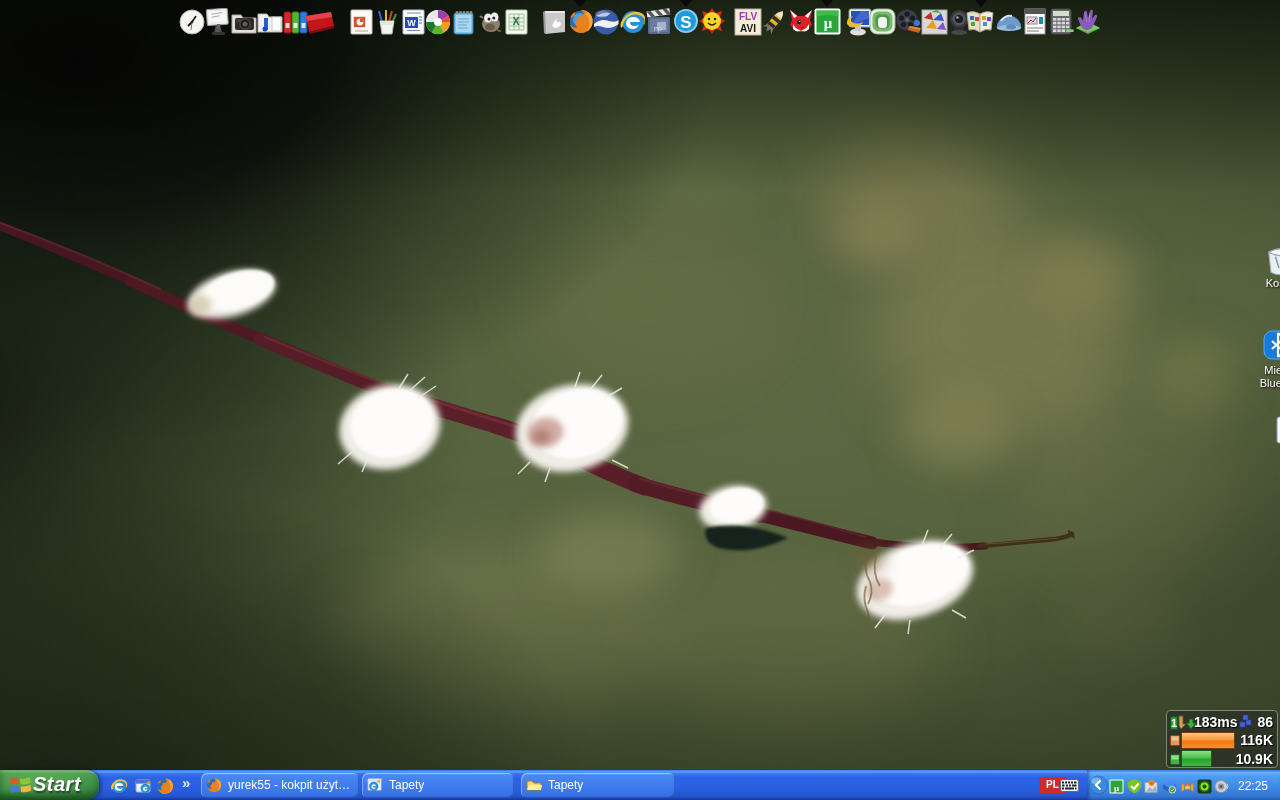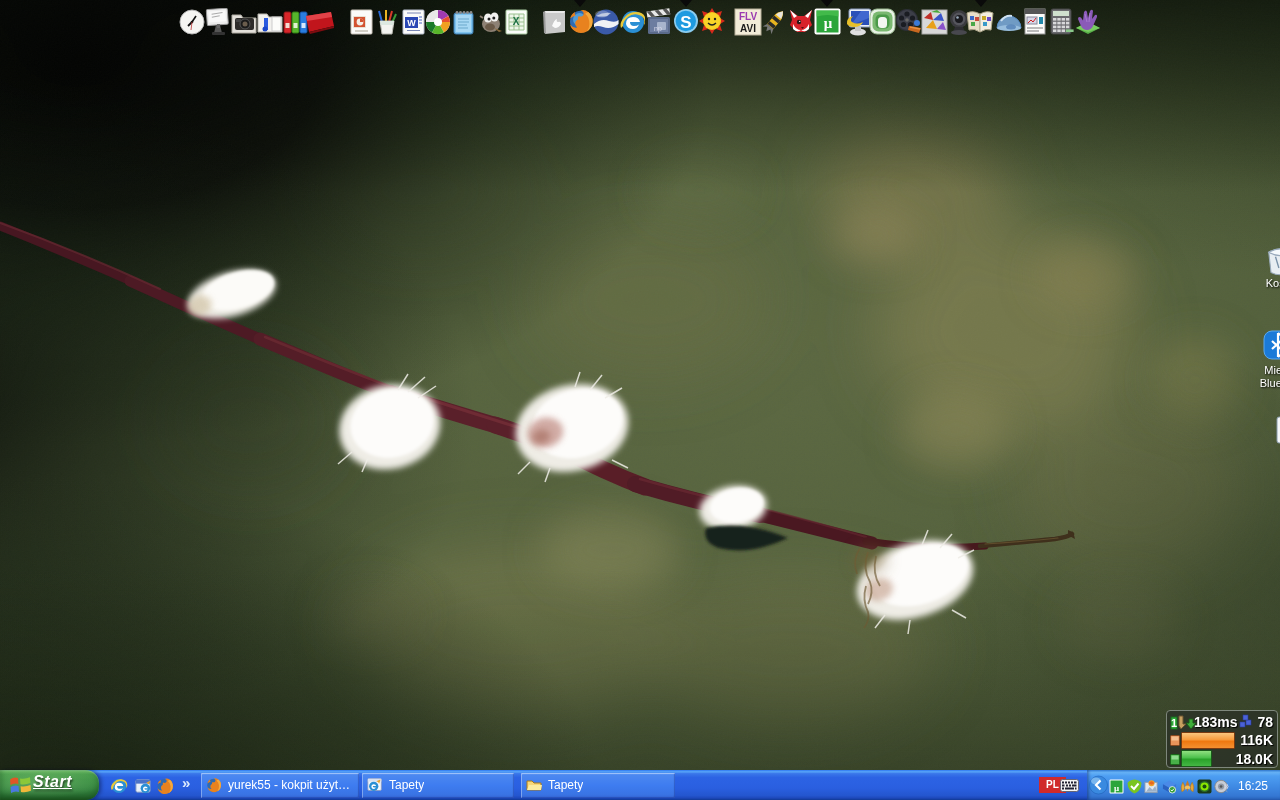--- a/index.html
+++ b/index.html
@@ -2,23 +2,23 @@
 <html><head>
 <meta charset="utf-8">
 <style>
 html,body{margin:0;padding:0;width:1280px;height:800px;overflow:hidden;background:#000;font-family:"Liberation Sans",sans-serif;}
 #wrap{position:relative;width:1280px;height:800px;overflow:hidden;}
 #wall{position:absolute;top:0;left:0;}
 .ico{position:absolute;top:8px;width:28px;height:28px;}
 .tri{position:absolute;top:0;width:0;height:0;border-left:6px solid transparent;border-right:6px solid transparent;border-top:7px solid #0a0a0a;}
 #taskbar{position:absolute;left:0;top:770px;width:1280px;height:30px;background:linear-gradient(to bottom,#2b66e8 0%,#3d8af5 2%,#58a5f8 6%,#3a77ea 12%,#2c63e4 25%,#2a5fe0 60%,#2456cf 85%,#1e49bc 93%,#1640a8 97%,#123a92 100%);}
 #startbtn{position:absolute;left:0;top:0;width:99px;height:30px;border-radius:0 13px 13px 0;background:radial-gradient(ellipse 90px 22px at 40px 13px,rgba(145,205,130,.45),rgba(145,205,130,0) 70%),linear-gradient(to bottom,#3f9947 0%,#67b763 5%,#4a9e4d 14%,#3d9245 32%,#358540 65%,#2d7537 88%,#256429 100%);box-shadow:inset 0 -4px 7px rgba(0,40,0,.4), inset 0 1px 1px rgba(255,255,255,.25), 2px 0 4px rgba(0,0,30,.45);}
-#startbtn .stxt{position:absolute;left:33px;top:3px;color:#fff;font-size:16px;font-weight:bold;font-style:italic;text-shadow:1px 2px 2px rgba(0,0,0,.55);letter-spacing:.5px;text-decoration:underline;}
+#startbtn .stxt{position:absolute;left:33px;top:3px;color:#fff;font-size:20px;font-weight:bold;font-style:italic;text-shadow:1px 2px 2px rgba(0,0,0,.55);letter-spacing:.5px;}
 .qlico{position:absolute;top:7px;width:18px;height:18px;}
-.taskbtn{position:absolute;top:3px;height:25px;border-radius:1px;background:linear-gradient(to bottom,#71a7f8 0%,#4c88f0 8%,#3e7cf0 50%,#3a74e4 85%,#3568d8 100%);box-shadow:inset 1px 1px 0 rgba(255,255,255,.35), inset -1px -1px 1px rgba(0,0,80,.25);color:#fff;font-size:12px;}
+.taskbtn{position:absolute;top:3px;height:25px;border-radius:6px;background:linear-gradient(to bottom,#71a7f8 0%,#4c88f0 8%,#3e7cf0 50%,#3a74e4 85%,#3568d8 100%);box-shadow:inset 1px 1px 0 rgba(255,255,255,.35), inset -1px -1px 1px rgba(0,0,80,.25);color:#fff;font-size:12px;}
 .taskbtn .tbico{position:absolute;left:5px;top:4px;width:16px;height:16px;}
 .taskbtn .tbtxt{position:absolute;left:27px;top:5px;white-space:nowrap;overflow:hidden;}
 #tray{position:absolute;left:1087px;top:0;width:193px;height:30px;background:linear-gradient(to bottom,#3a8de8 0%,#66b2f7 8%,#4d9ef2 20%,#3f8ae4 55%,#3578d4 85%,#2a66c0 100%);box-shadow:inset 2px 0 3px rgba(0,0,60,.35);}
 .trayico{position:absolute;top:9px;width:15px;height:15px;}
 #clock{position:absolute;left:1238px;top:9px;width:36px;color:#fff;font-size:12px;}
 .dlabel{position:absolute;color:#fff;font-size:11px;text-align:center;text-shadow:1px 1px 2px #000;line-height:13px;}
 #netmeter{position:absolute;left:1166px;top:710px;width:112px;height:58px;background:rgba(44,50,40,.8);border:1px solid #7e877c;border-radius:4px;box-sizing:border-box;}
 .nmtxt{position:absolute;color:#fff;font-weight:bold;font-size:14px;text-shadow:1px 1px 1px #000;}
 </style>
 </head>
@@ -526,33 +526,33 @@
         <path d="M6,11 L1,5 L4,5 L4,1 L8,1 L8,5 L11,5 Z" fill="#3fae3a" stroke="#1a5a18"></path>
       </svg>
 <div class="nmtxt" style="left:27px;top:3px">183ms</div>
 <svg style="position:absolute;left:72px;top:3px" width="14" height="15" viewBox="0 0 14 15">
         <g fill="#4a62d8" stroke="#2a3a9a" stroke-width=".6">
           <rect x="1" y="8" width="5" height="5"></rect>
           <rect x="7" y="6" width="5" height="5"></rect>
           <rect x="4" y="1" width="5" height="5"></rect>
         </g>
       </svg>
-<div class="nmtxt" style="right:4px;top:3px">78</div>
+<div class="nmtxt" style="right:4px;top:3px">86</div>
 <svg style="position:absolute;left:3px;top:24px" width="10" height="11" viewBox="0 0 10 11">
         <rect x="0.5" y="0.5" width="9" height="10" rx="1" fill="#e8945a" stroke="#8a4a20"></rect>
         <rect x="1.5" y="1.5" width="7" height="4" fill="#f4c090"></rect>
       </svg>
 <div style="position:absolute;left:14px;top:21px;width:52px;height:15px;background:linear-gradient(to bottom,#fbc67e 0%,#f89b3c 45%,#f07810 55%,#f49030 100%);border:1px solid #7a3a10;border-radius:1px"></div>
 <div class="nmtxt" style="right:4px;top:21px">116K</div>
 <svg style="position:absolute;left:3px;top:43px" width="10" height="11" viewBox="0 0 10 11">
         <rect x="0.5" y="0.5" width="9" height="10" rx="1" fill="#48b048" stroke="#1a6a1a"></rect>
         <rect x="1.5" y="1.5" width="7" height="4" fill="#90dc90"></rect>
       </svg>
 <div style="position:absolute;left:14px;top:39px;width:29px;height:15px;background:linear-gradient(to bottom,#90e080 0%,#4cc04c 45%,#2aa22a 55%,#44b844 100%);border:1px solid #1a5a1a;border-radius:1px"></div>
-<div class="nmtxt" style="right:4px;top:40px">18.0K</div>
+<div class="nmtxt" style="right:4px;top:40px">10.9K</div>
 </div>
 
 <div id="taskbar">
 <div id="startbtn">
 <svg style="position:absolute;left:9px;top:5px" width="23" height="20" viewBox="0 0 23 20">
           <g transform="rotate(-4 11 10)">
             <path d="M1.5,3.8 Q5,1.2 9.5,2.8 L9.5,8.8 Q5,7.2 1.5,9.4 Z" fill="#e05626"></path>
             <path d="M11.5,3.4 Q16,4.8 21.5,3 L21.5,8.8 Q16,10.6 11.5,9.2 Z" fill="#8ac83a"></path>
             <path d="M1.5,11.4 Q5,9.2 9.5,10.8 L9.5,16.8 Q5,15.2 1.5,17.4 Z" fill="#4a7ae0"></path>
             <path d="M11.5,11.2 Q16,12.6 21.5,10.8 L21.5,16.6 Q16,18.4 11.5,17 Z" fill="#f0b83a"></path>
@@ -664,15 +664,15 @@
         <circle cx="7.5" cy="7.5" r="4" fill="#8ae800"></circle>
         <circle cx="7.5" cy="7.5" r="2" fill="#1a4a10"></circle>
       </svg>
 <svg class="trayico" style="left:1214px" width="17" height="16" viewBox="0 0 17 16">
         <circle cx="8" cy="8" r="7" fill="#c8ccd4" stroke="#888"></circle>
         <circle cx="8" cy="8" r="3.5" fill="#9098a4"></circle>
         <circle cx="8" cy="8" r="1.5" fill="#555"></circle>
         <path d="M12,12 L16,15 L14,12.5 Z" fill="#a0a8b4"></path>
         <path d="M13,10 q2,-2 0,-4 M14.5,11 q3,-3 0,-6" stroke="#dde" stroke-width="1" fill="none"></path>
       </svg>
-<div id="clock">16:25</div>
+<div id="clock">22:25</div>
 </div>
 </div>
 
 </body></html>

